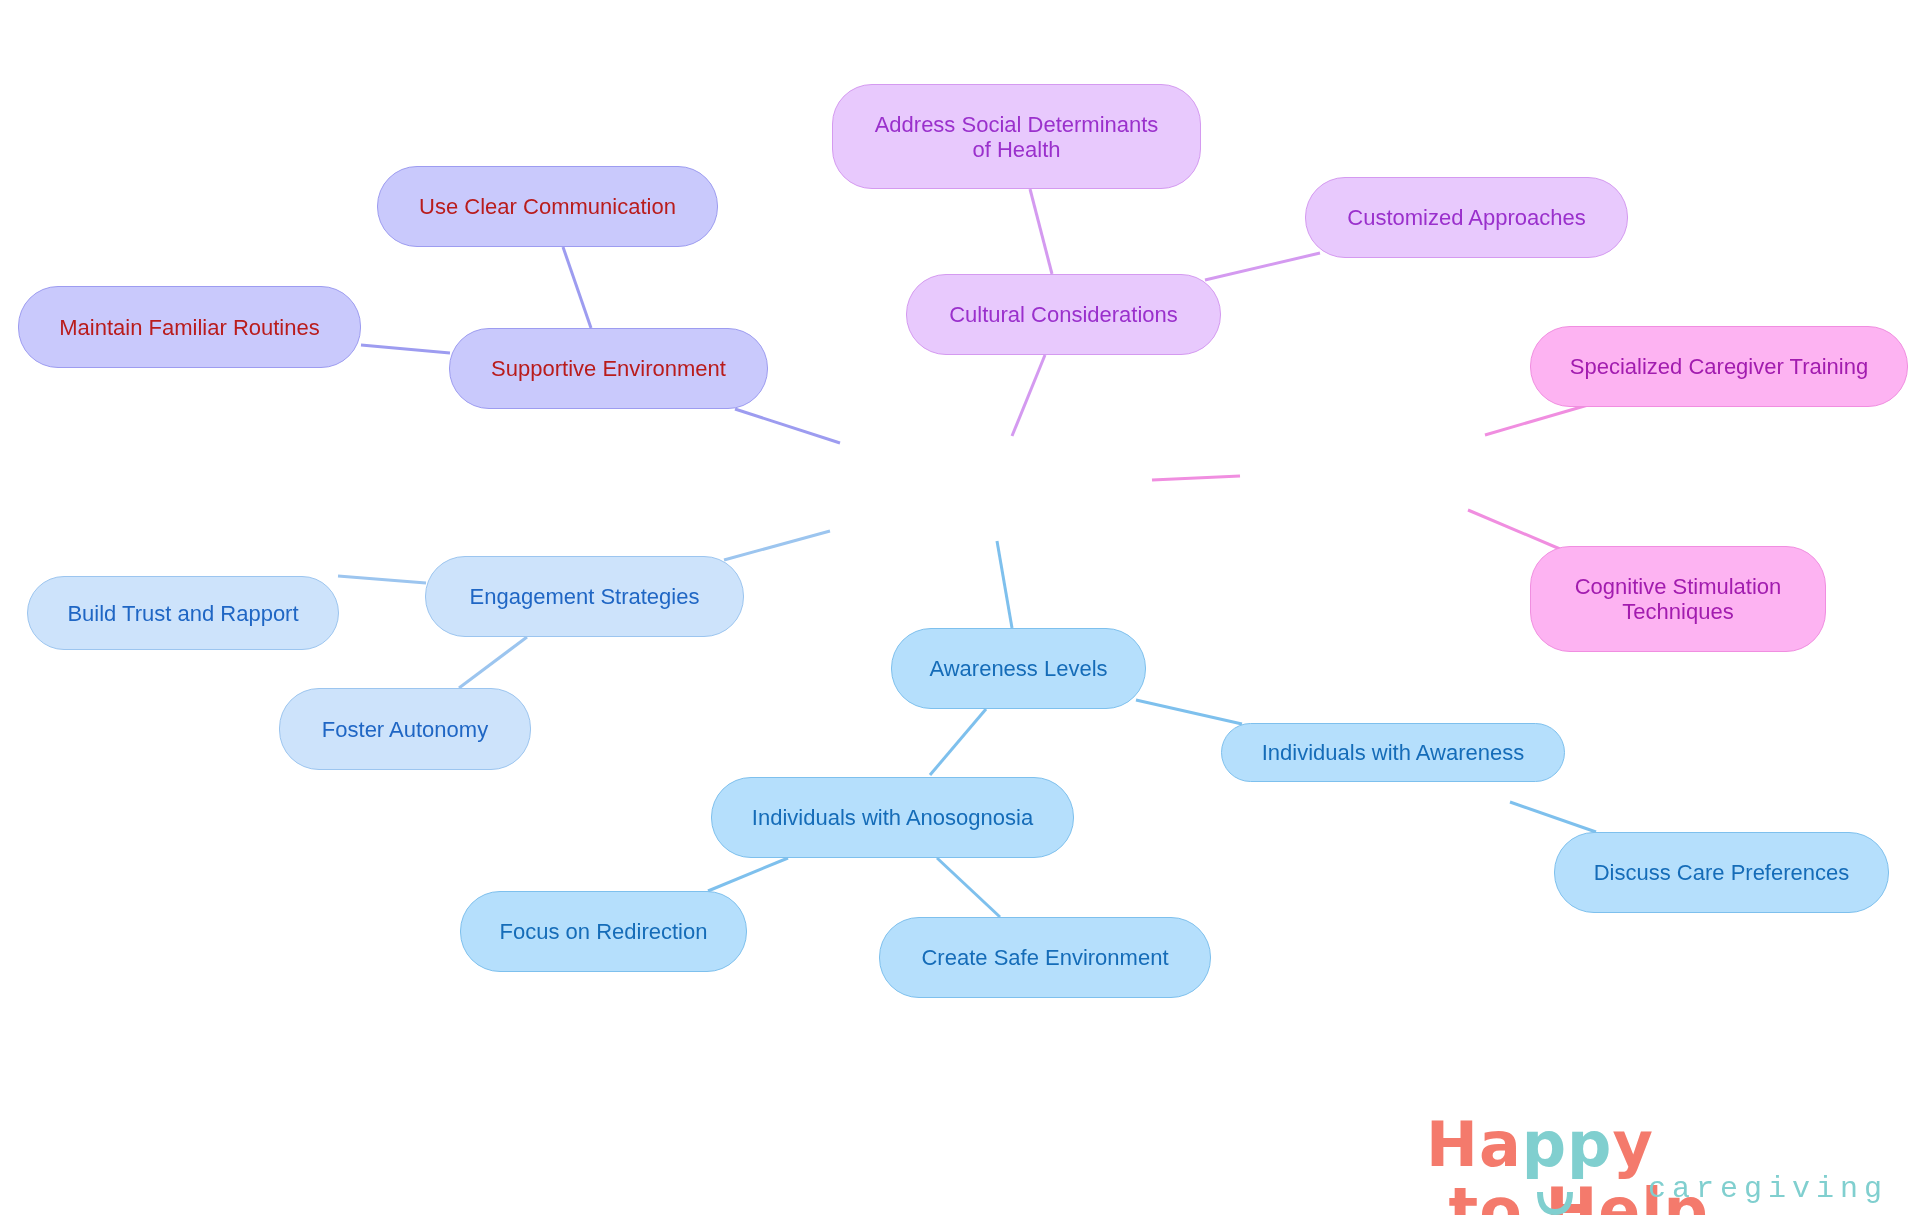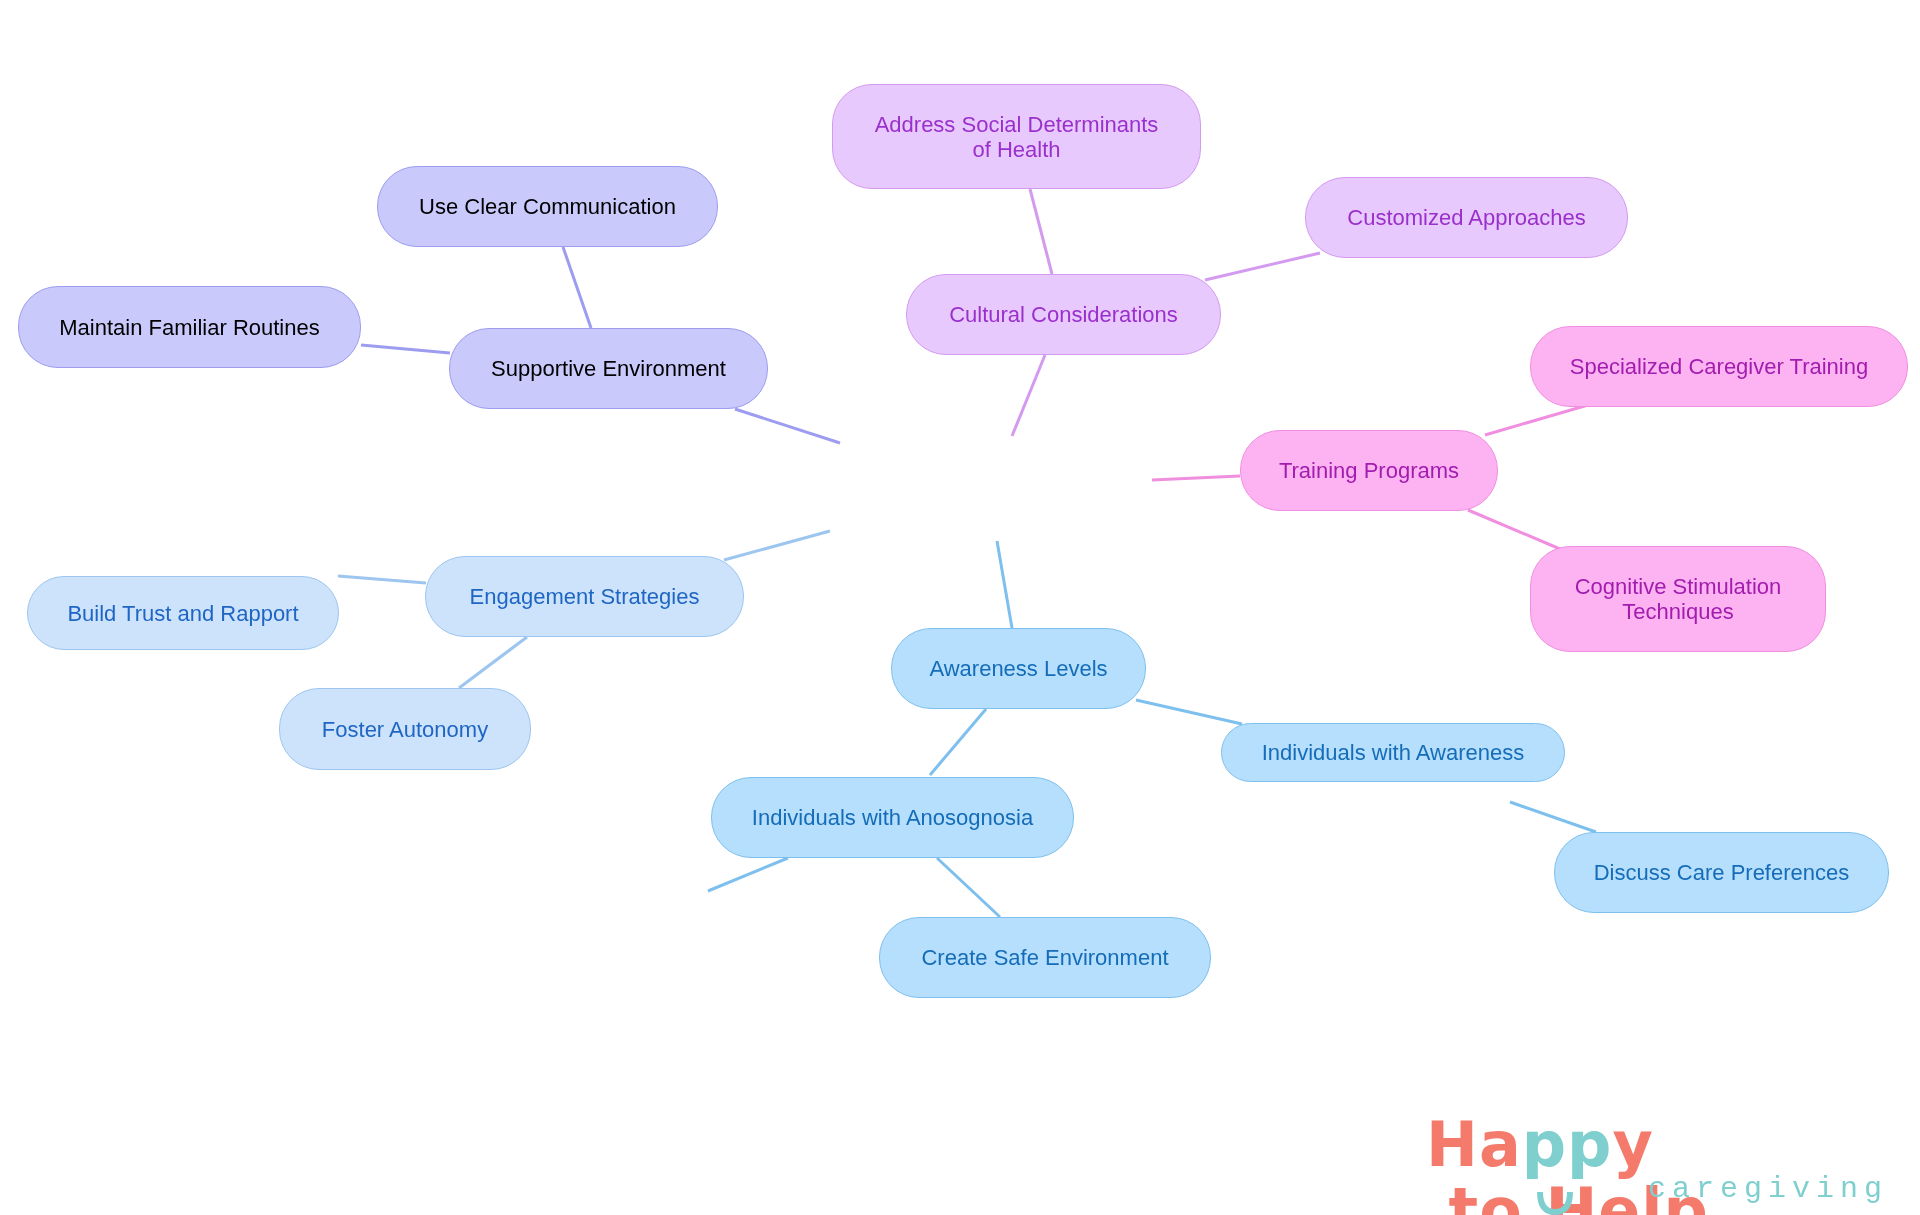--- a/index.html
+++ b/index.html
@@ -8,21 +8,21 @@
   #mindmap { position: absolute; left: 0; top: 0; width: 1920px; height: 1215px; }
   svg.edges { position: absolute; left: 0; top: 0; }
   .node {
     position: absolute; box-sizing: border-box;
     display: flex; align-items: center; justify-content: center;
     text-align: center; border-radius: 40px; border: 1.5px solid;
     font-size: 22px; line-height: 25px; padding: 0 16px; cursor: pointer;
     white-space: pre-line;
   }
   .node.root { background: #0b111b; border-color: #3c3f45; color: #ffffff; border-radius: 42px; }
-  .node.indigo { background: #c9c9fc; border-color: #9d9cf0; color: #000000; }
+  .node.indigo { background: #c9c9fc; border-color: #9d9cf0; color: #b91c1c; }
   .node.purple { background: #e8c9fd; border-color: #d49af0; color: #9a30cc; }
   .node.pink   { background: #fdb3f2; border-color: #f08ee0; color: #a21caf; }
   .node.sky    { background: #cde3fb; border-color: #9cc5ef; color: #1f66c4; }
   .node.blue   { background: #b5dffc; border-color: #7ec0ed; color: #156cb8; }
 
   .logo { position: absolute; left: 1426px; top: 1112px; width: 460px; height: 95px; }
   .logo .word { position: absolute; top: 0; font-family: "DejaVu Sans", sans-serif;
                 font-weight: bold; font-size: 62px; line-height: 66px; letter-spacing: 1px; }
   .logo .w1 { left: 0; }
   .logo .c-coral { color: #f47a6c; }
@@ -65,33 +65,33 @@
 
   <div class="node indigo" style="left:449px;top:328px;width:319px;height:81px;">Supportive Environment</div>
   <div class="node indigo" style="left:377px;top:166px;width:341px;height:81px;">Use Clear Communication</div>
   <div class="node indigo" style="left:18px;top:286px;width:343px;height:82px;">Maintain Familiar Routines</div>
 
   <div class="node purple" style="left:906px;top:274px;width:315px;height:81px;">Cultural Considerations</div>
   <div class="node purple" style="left:832px;top:84px;width:369px;height:105px;">Address Social Determinants
 of Health</div>
   <div class="node purple" style="left:1305px;top:177px;width:323px;height:81px;">Customized Approaches</div>
 
-  <div class="node pink" style="left:1240px;top:430px;width:258px;height:81px;">Training Programs</div>
   <div class="node pink" style="left:1530px;top:326px;width:378px;height:81px;">Specialized Caregiver Training</div>
   <div class="node pink" style="left:1530px;top:546px;width:296px;height:106px;">Cognitive Stimulation
 Techniques</div>
 
   <div class="node sky" style="left:425px;top:556px;width:319px;height:81px;">Engagement Strategies</div>
   <div class="node sky" style="left:27px;top:540px;width:312px;height:74px;margin-top:36px;">Build Trust and Rapport</div>
   <div class="node sky" style="left:279px;top:688px;width:252px;height:82px;">Foster Autonomy</div>
 
   <div class="node blue" style="left:891px;top:628px;width:255px;height:81px;">Awareness Levels</div>
   <div class="node blue" style="left:1221px;top:723px;width:344px;height:59px;">Individuals with Awareness</div>
   <div class="node blue" style="left:1554px;top:832px;width:335px;height:81px;">Discuss Care Preferences</div>
   <div class="node blue" style="left:711px;top:777px;width:363px;height:81px;">Individuals with Anosognosia</div>
+  <div class="node blue" style="left:460px;top:891px;width:287px;height:81px;">Focus on Redirection</div>
   <div class="node blue" style="left:879px;top:917px;width:332px;height:81px;">Create Safe Environment</div>
 </div>
 
 <div class="logo">
   <div class="word w1">
     <span class="c-coral">Ha</span><span class="c-teal">pp</span><span class="c-coral">y</span><span class="c-coral" style="white-space:pre"> to Help</span>
   </div>
   <svg class="smile" viewBox="0 0 38 26">
     <path d="M4 2 Q4 22 19 22 Q34 22 34 2" fill="none" stroke="#80cfcf" stroke-width="6" stroke-linecap="butt"></path>
   </svg>

